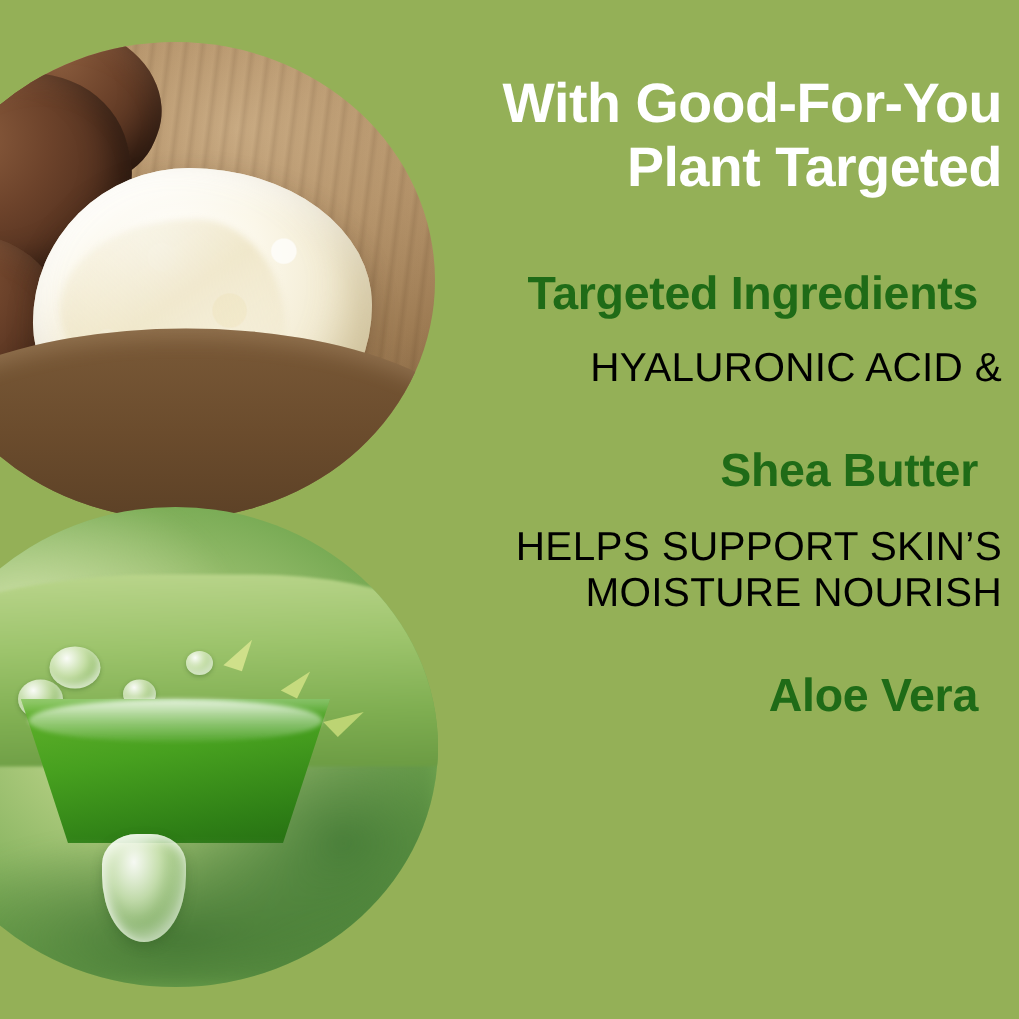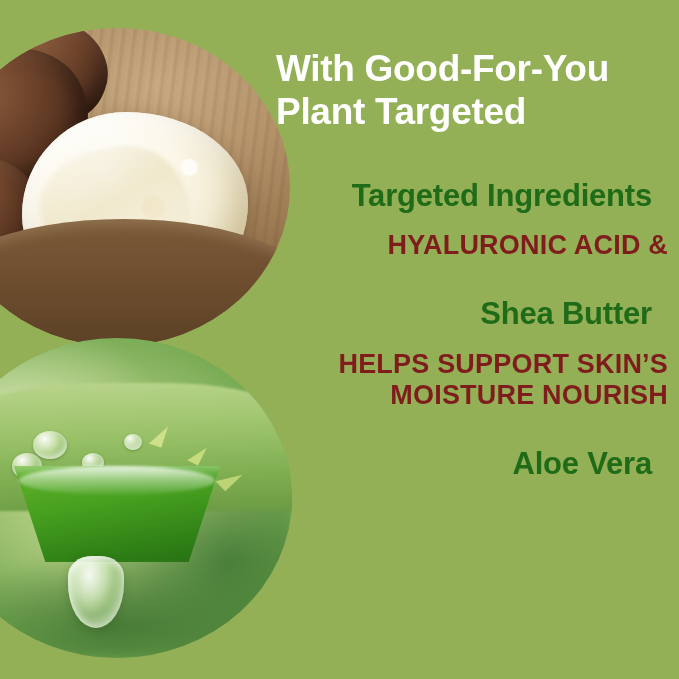--- a/index.html
+++ b/index.html
@@ -198,37 +198,37 @@
     text-align: right;
   }
   .headline {
     margin: 0;
     padding-top: 48px;
     color: #ffffff;
     font-size: 37px;
     font-weight: bold;
     line-height: 1.16;
     letter-spacing: -0.3px;
-    text-align: left;
+    text-align: right;
   }
   .block { margin-top: 34px; }
   .block-1 { margin-top: 44px; }
   .ingredient-name {
     margin: 16px;
     color: #1f6b17;
     font-size: 31px;
     font-weight: bold;
     line-height: 1.18;
     letter-spacing: -0.2px;
   }
   .ingredient-desc {
     margin: 2px 0 0 0;
-    color: #7f1d1d;
+    color: #000000;
     font-size: 27px;
-    font-weight: 700;
+    font-weight: 400;
     line-height: 1.17;
     letter-spacing: 0.2px;
   }
   .ingredient-desc .line { display: block; }
 </style>
 </head>
 <body>
 
 <div class="canvas">
 

